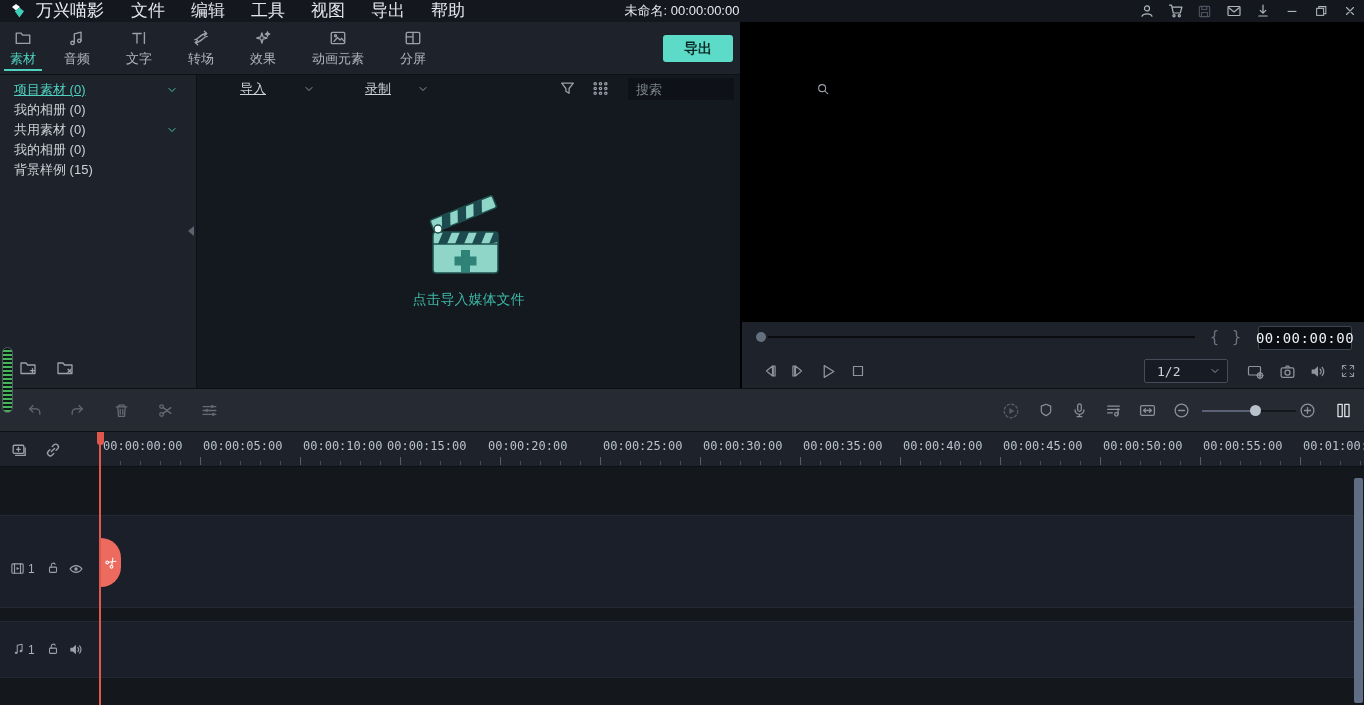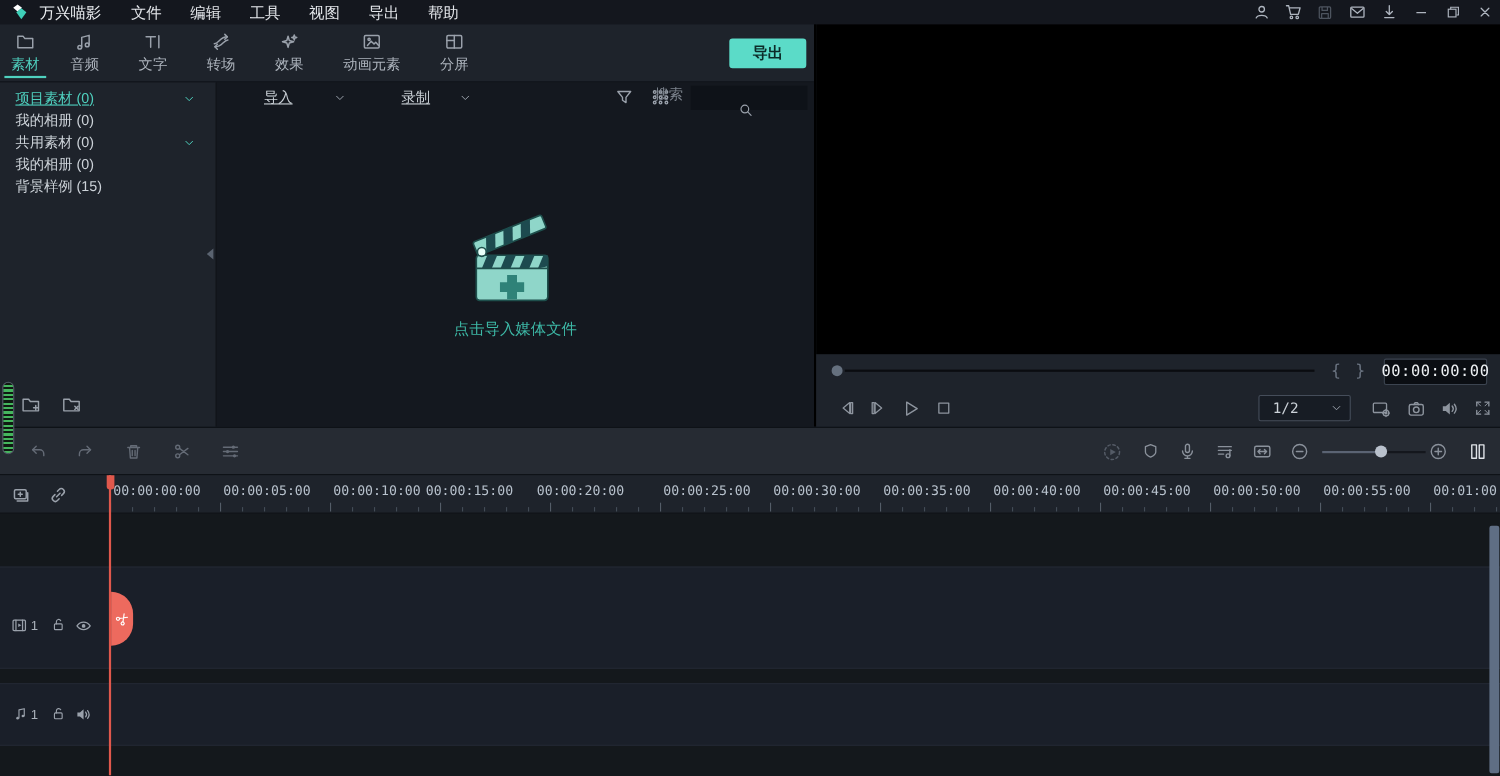--- a/index.html
+++ b/index.html
@@ -11,21 +11,21 @@
     position:relative;
   }
   .mono { font-family:"DejaVu Sans Mono", monospace; }
   svg { display:block; }
   .icn { display:inline-block; color:#9aa1ab; }
   .icn svg { stroke:currentColor; fill:none; stroke-width:1.2; stroke-linecap:round; stroke-linejoin:round; }
 
   
   .titlebar { height:22px; background:#14171e; display:flex; align-items:center; position:relative; z-index:20; }
   .logo { margin:0 8px 0 10px; }
-  .menu-item { padding:0 13px; color:#e3e6ea; font-size:14px; height:22px; line-height:22px; cursor:default; }
+  .menu-item { padding:0 13px; color:#e3e6ea; font-size:17px; height:22px; line-height:22px; cursor:default; }
   .app-name { padding:0 14px 0 2px; color:#eceff2; }
   .doc-title { position:absolute; left:0; right:0; text-align:center; color:#e6e9ec; pointer-events:none; font-size:13px; }
   .tb-right { position:absolute; right:0; top:0; height:22px; display:flex; align-items:center; }
   .tb-btn { width:29px; height:22px; display:flex; align-items:center; justify-content:center; color:#aeb5bf; }
   .tb-btn.dim { color:#4d545f; }
 
   
   .workspace { display:flex; height:366px; }
   .left-region { width:742px; display:flex; flex-direction:column; background:#14181f; border-right:2px solid #000; }
 
@@ -45,21 +45,21 @@
   .tree-item.active { color:#4fd1bf; text-decoration:underline; }
   .tree-chevron { position:absolute; right:18px; top:4px; color:#4fd1bf; }
   .sidebar-folders { position:absolute; bottom:10px; left:18px; display:flex; gap:17px; color:#7d848e; }
   .collapse-arrow { position:absolute; left:188px; top:151px; width:0; height:0; border-top:5px solid transparent; border-bottom:5px solid transparent; border-right:6px solid #5a6370; }
 
   .media-panel { flex:1; background:#14181f; position:relative; }
   .media-header { height:28px; position:relative; }
   .mh-label { position:absolute; top:5px; color:#ccd2d8; font-size:13px; cursor:pointer;text-decoration:underline; }
   .mh-chevron { position:absolute; top:8px; color:#9aa1ab; cursor:pointer; }
   .mh-icon { position:absolute; top:5px; cursor:pointer; }
-  .search-box { position:absolute; left:431px; top:3px; width:106px; height:22px; background:#0e1218; display:flex; align-items:center;flex-direction:column; }
+  .search-box { position:absolute; left:431px; top:3px; width:106px; height:22px; background:#0e1218; display:flex; align-items:center; }
   .search-box input { flex:1; background:transparent; border:none; outline:none; color:#ccd2d8; font-size:13px; padding:0 4px 0 8px; font-family:inherit; }
   .search-box input::placeholder { color:#7d848e; }
   .search-box .icn { margin-right:6px; }
   .empty-state { position:absolute; top:108px; left:0; right:0; display:flex; flex-direction:column; align-items:center; cursor:pointer; }
   .empty-hint { margin-top:16px; color:#3db8a6; font-size:14px; }
 
   
   .preview-region { flex:1; display:flex; flex-direction:column; background:#1e232b; }
   .video-canvas { height:300px; background:#000; }
   .scrubber-row { height:32px; position:relative; }
@@ -118,20 +118,21 @@
       <polygon points="9.4,4.4 14,8.2 9.4,14.6 4.8,8.2" fill="#3ecfb8" stroke="none"></polygon>
     </svg>
   </span>
   <span class="menu-item app-name">万兴喵影</span>
   <span class="menu-item">文件</span>
   <span class="menu-item">编辑</span>
   <span class="menu-item">工具</span>
   <span class="menu-item">视图</span>
   <span class="menu-item">导出</span>
   <span class="menu-item">帮助</span>
+  <span class="doc-title">未命名: 00:00:00:00</span>
   <div class="tb-right">
     <span class="tb-btn">
       <svg width="16" height="16" viewBox="0 0 16 16" fill="none" stroke="currentColor" stroke-width="1.2" stroke-linecap="round">
           <circle cx="8" cy="5.4" r="2.5"></circle>
           <path d="M3 13.3c1.2-3.2 8.8-3.2 10 0"></path>
         </svg>
     </span>
     <span class="tb-btn">
       <svg width="16" height="16" viewBox="0 0 16 16" fill="none" stroke="currentColor" stroke-width="1.2" stroke-linecap="round" stroke-linejoin="round">
           <path d="M1.5 2.2h2l1.8 7.8h7l1.6-5.8H4"></path>

